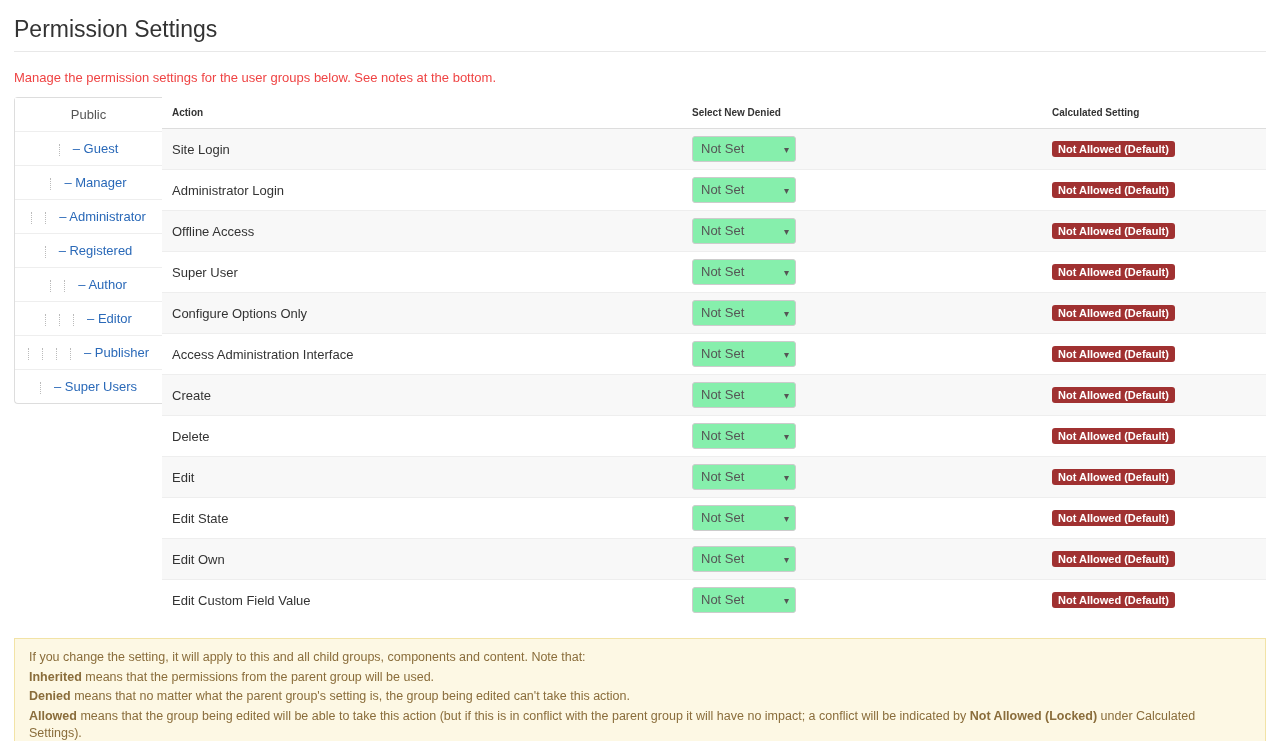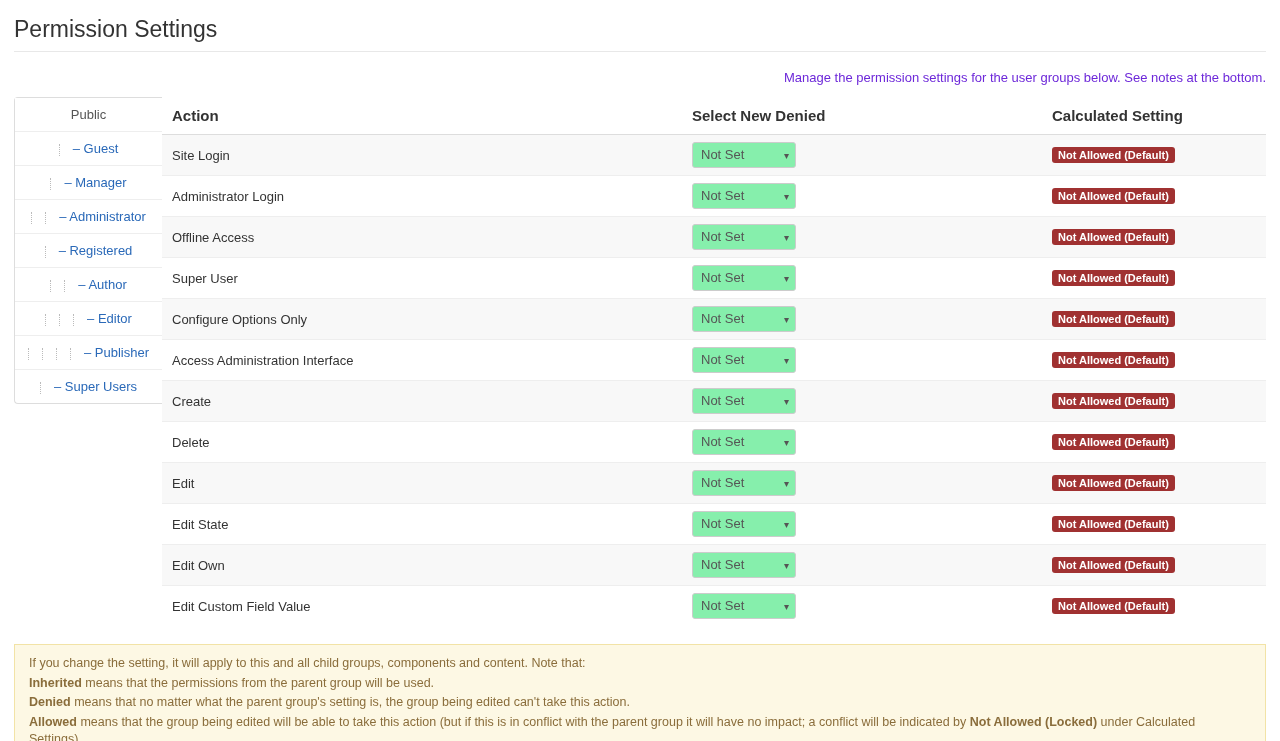--- a/index.html
+++ b/index.html
@@ -13,23 +13,22 @@
   }
   h2.page-title {
     font-size: 23px;
     font-weight: 500;
     color: #333;
     margin: 16px 0 8px 0;
     padding-bottom: 8px;
     border-bottom: 1px solid #e8e8e8;
   }
   .intro {
-    color: #6d28d9;
+    color: #ef4444;
     margin: 18px 0 12px 0;
-    text-align: right;
   }
   .perm-wrap {
     display: flex;
     align-items: flex-start;
   }
   
   .tabs {
     width: 148px;
     flex: 0 0 148px;
     border: 1px solid #ddd;
@@ -71,21 +70,21 @@
     flex: 1 1 auto;
     min-width: 0;
   }
   table.rules {
     width: 100%;
     border-collapse: collapse;
   }
   table.rules th {
     text-align: left;
     font-weight: 700;
-    font-size: 15px;
+    font-size: 10px;
     color: #333;
     padding: 10px 10px;
     border-bottom: 1px solid #ddd;
   }
   table.rules td {
     padding: 7px 10px;
     border-top: 1px solid #eee;
     font-size: 13px;
     color: #333;
     vertical-align: middle;

